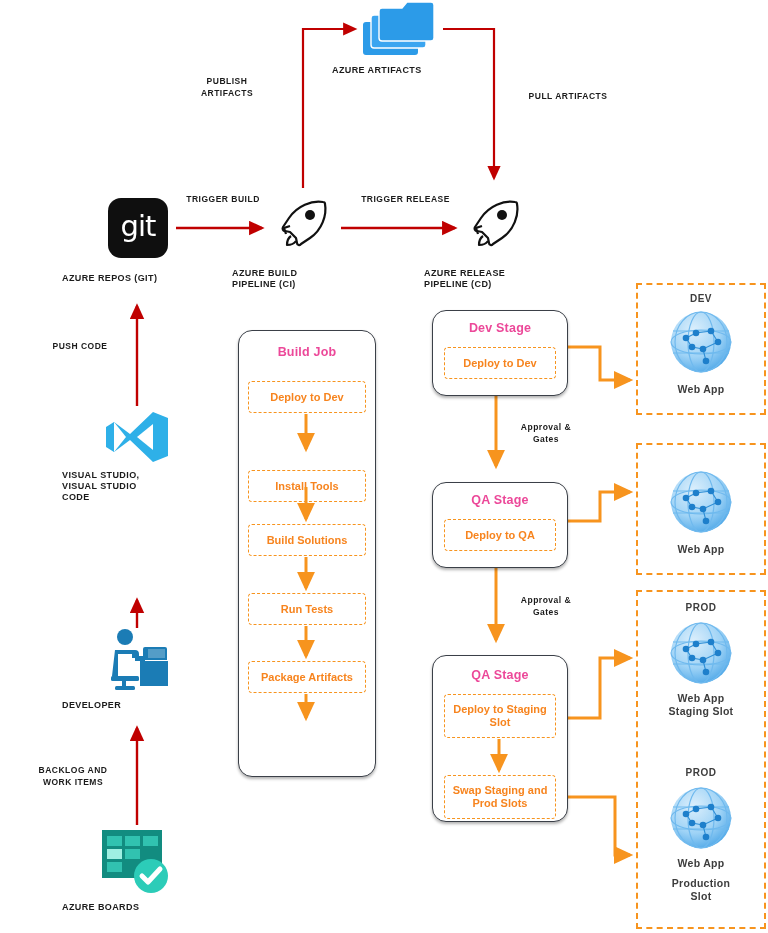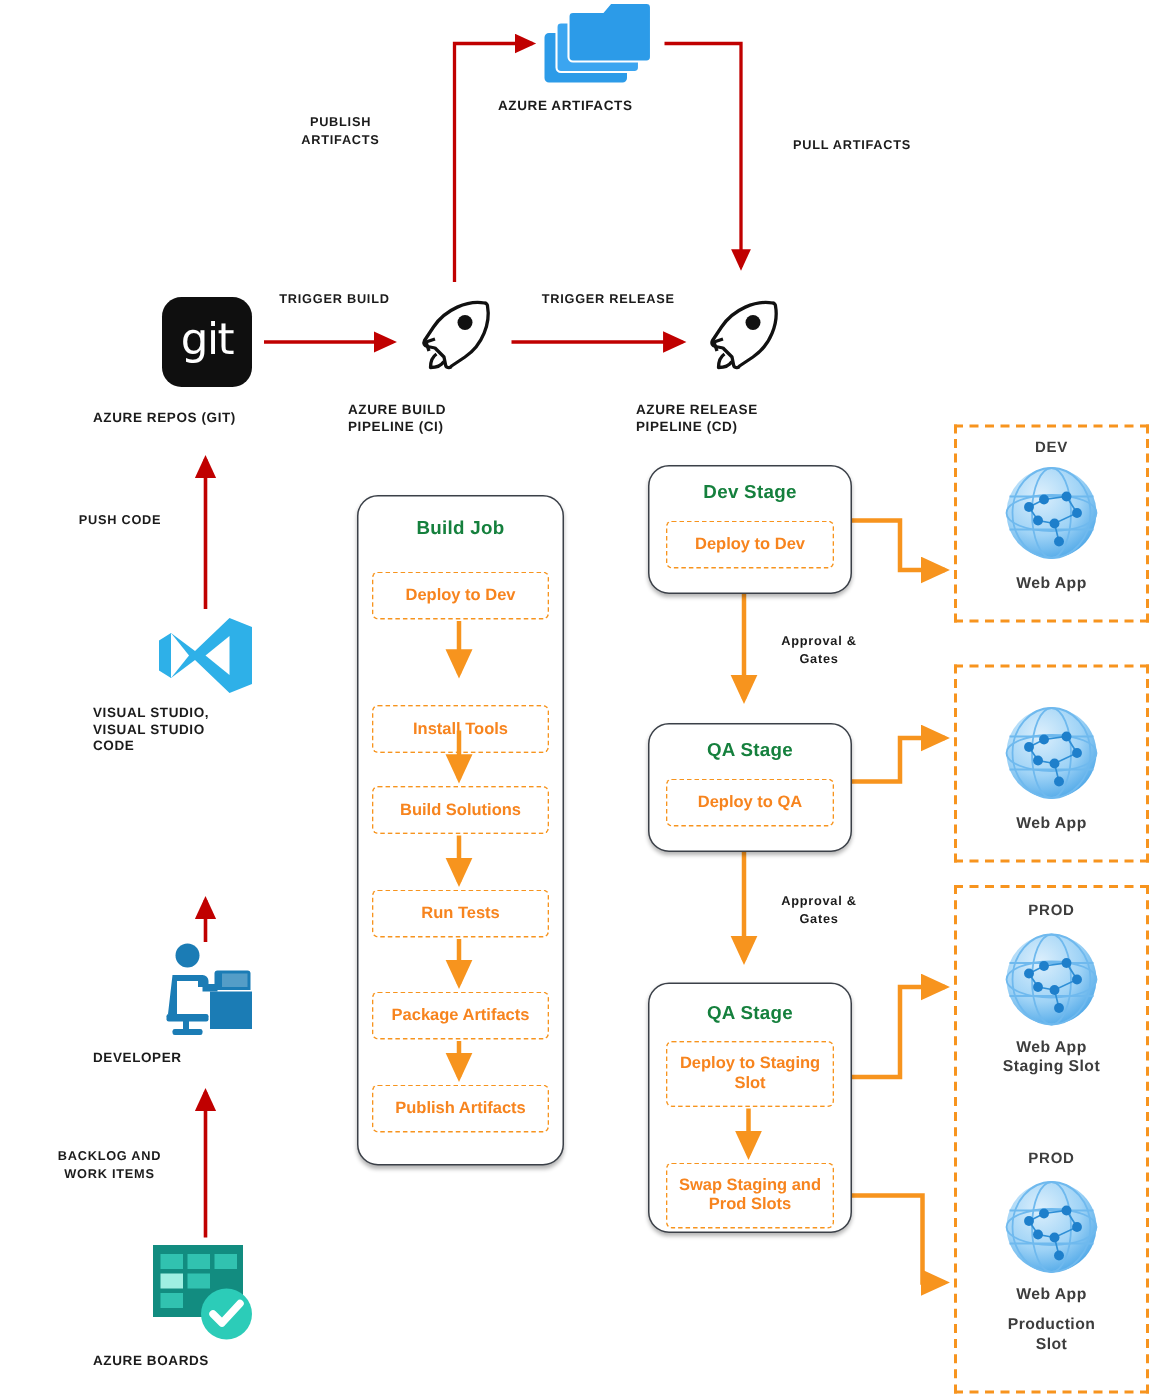--- a/index.html
+++ b/index.html
@@ -27,21 +27,21 @@
   .folders{position:absolute;width:80px;height:60px;}
 
   
   .vslogo{position:absolute;width:62px;height:54px;}
   .devicon{position:absolute;width:72px;height:64px;}
   .boardsicon{position:absolute;width:70px;height:66px;}
 
   
   .panel{position:absolute;background:#fff;border:1.6px solid #3b4048;border-radius:14px;
          box-shadow:0 2px 3px rgba(0,0,0,.30);}
-  .panel-title{text-align:center;color:#15803d;font-size:12.5px;font-weight:700;
+  .panel-title{text-align:center;color:#ec4899;font-size:12.5px;font-weight:700;
          letter-spacing:.2px;}
   .step{position:absolute;border:1.6px dashed #F7941E;border-radius:4px;
         display:flex;align-items:center;justify-content:center;text-align:center;
         color:#F7841E;font-size:11px;font-weight:700;line-height:13px;}
 
   
   .envbox{position:absolute;border:2px dashed #F7941E;background:#fff;}
   .envtitle{position:absolute;width:100%;text-align:center;color:#3d3d3d;
             font-size:10px;font-weight:700;letter-spacing:.5px;}
   .envcap{position:absolute;width:100%;text-align:center;color:#3d3d3d;
@@ -206,21 +206,20 @@
   <div class="cap" style="left:62px;top:902px;width:155px;">AZURE BOARDS</div>
 
   <div class="panel" style="left:238px;top:330px;width:136px;height:445px;">
     <div class="panel-title" style="margin-top:14px;">Build Job</div>
   </div>
   <div class="step" style="left:248px;top:381px;width:116px;height:30px;">Deploy to Dev</div>
   <div class="step" style="left:248px;top:470px;width:116px;height:30px;">Install Tools</div>
   <div class="step" style="left:248px;top:524px;width:116px;height:30px;">Build Solutions</div>
   <div class="step" style="left:248px;top:593px;width:116px;height:30px;">Run Tests</div>
   <div class="step" style="left:248px;top:661px;width:116px;height:30px;">Package Artifacts</div>
-  <div class="step" style="left:248px;top:723px;width:116px;height:30px;">Publish Artifacts</div>
 
   <svg class="wires" viewBox="0 0 768 933">
     <path d="M306,414 L306,449" stroke="#F7941E" stroke-width="3" fill="none" marker-end="url(#oh)"></path>
     <path d="M306,487 L306,519" stroke="#F7941E" stroke-width="3" fill="none" marker-end="url(#oh)"></path>
     <path d="M306,557 L306,588" stroke="#F7941E" stroke-width="3" fill="none" marker-end="url(#oh)"></path>
     <path d="M306,626 L306,656" stroke="#F7941E" stroke-width="3" fill="none" marker-end="url(#oh)"></path>
     <path d="M306,694 L306,718" stroke="#F7941E" stroke-width="3" fill="none" marker-end="url(#oh)"></path>
   </svg>
 
   <div class="panel" style="left:432px;top:310px;width:134px;height:84px;">

